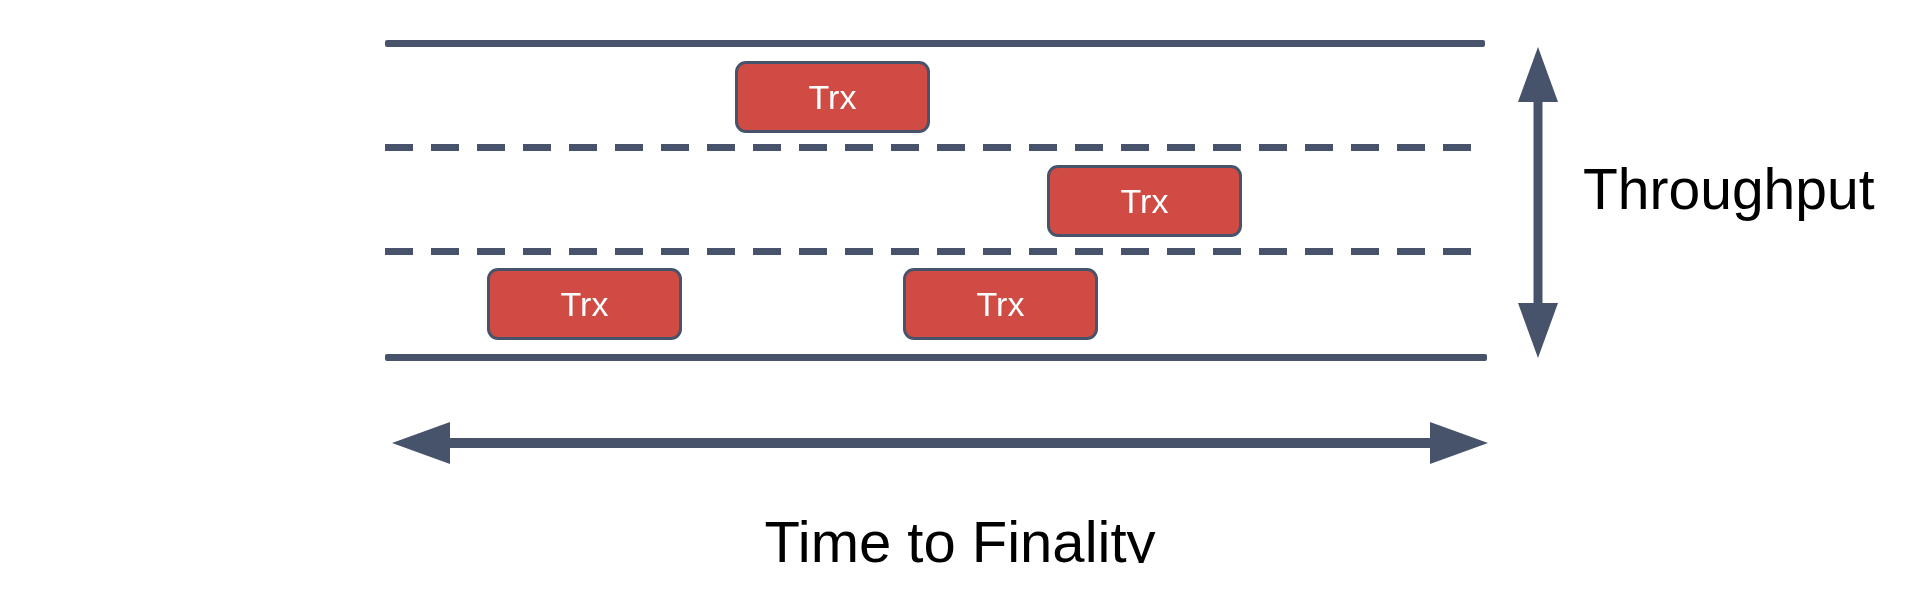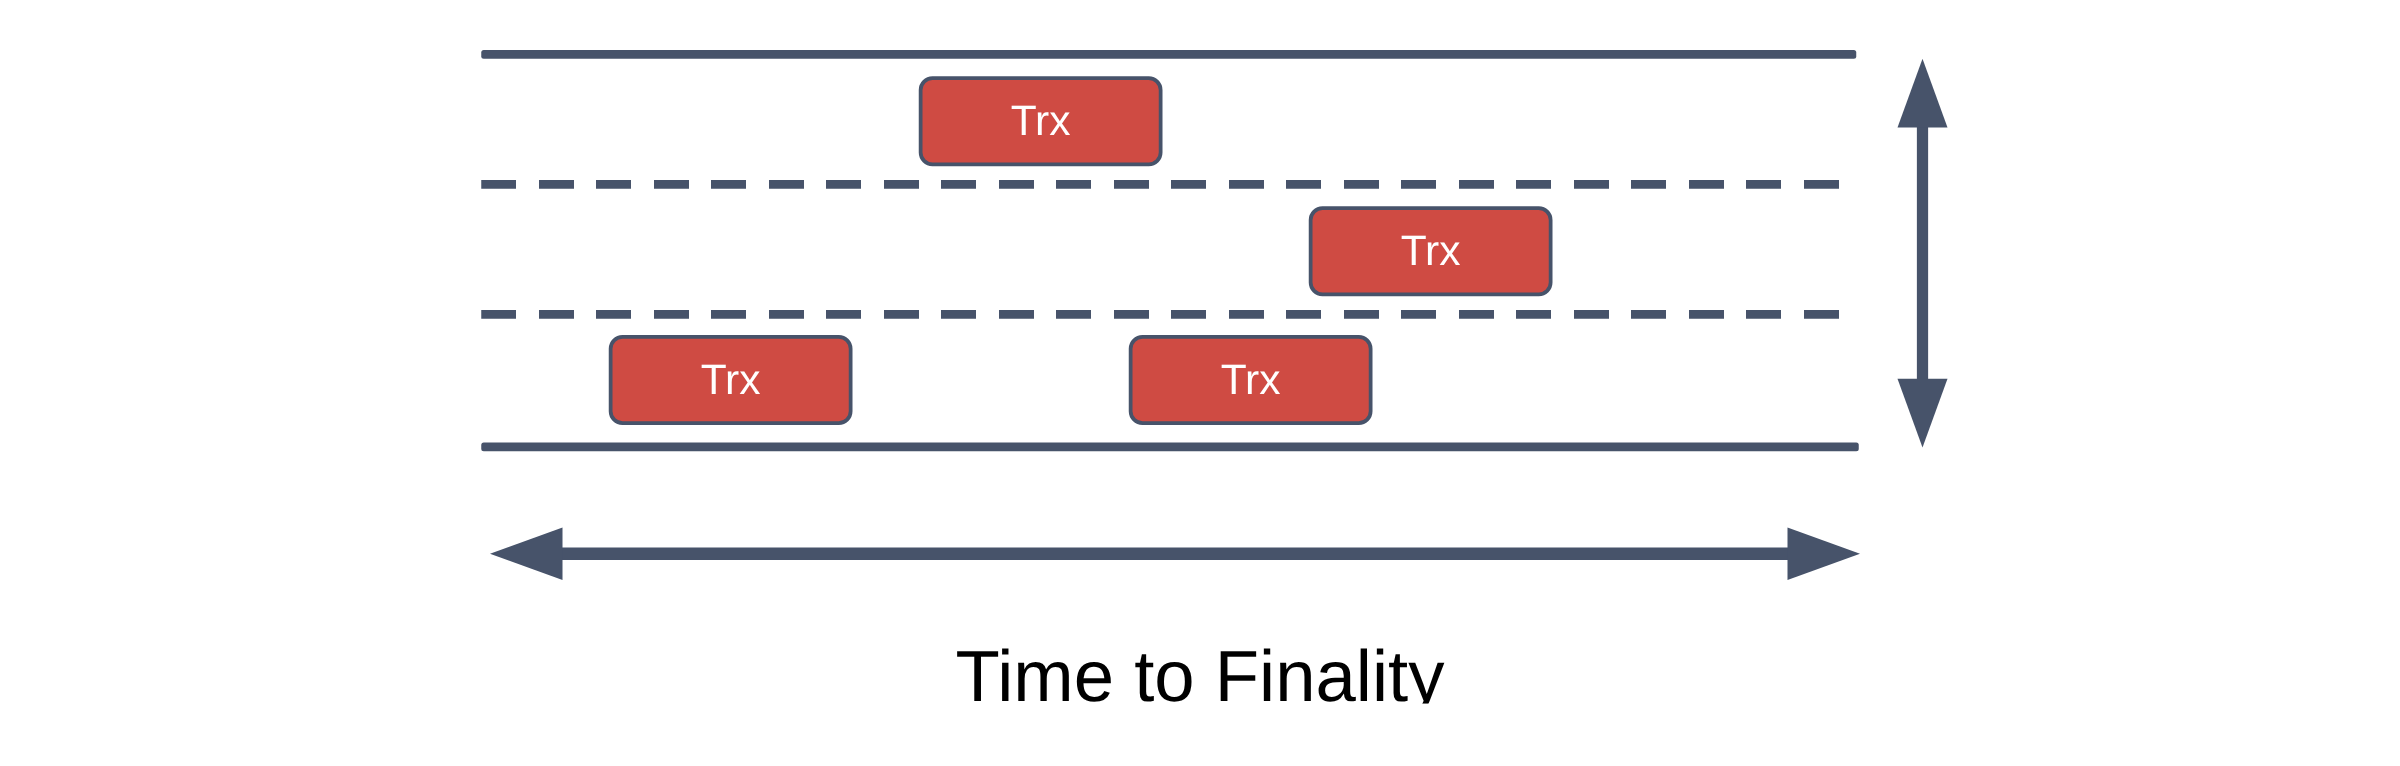--- a/index.html
+++ b/index.html
@@ -125,20 +125,21 @@
   <div class="trx trx-b">Trx</div>
   <div class="trx trx-c">Trx</div>
   <div class="trx trx-d">Trx</div>
 
   <svg class="v-arrow" viewBox="0 0 48 315" aria-hidden="true">
     <line x1="24" y1="50" x2="24" y2="265" stroke="currentColor" stroke-width="9"></line>
     <polygon points="24,2 4,57 44,57" fill="currentColor"></polygon>
     <polygon points="24,313 4,258 44,258" fill="currentColor"></polygon>
   </svg>
 
+  <div class="v-label">Throughput</div>
 
   <svg class="h-arrow" viewBox="0 0 1100 46" aria-hidden="true">
     <line x1="52" y1="23" x2="1048" y2="23" stroke="currentColor" stroke-width="10"></line>
     <polygon points="2,23 60,2 60,44" fill="currentColor"></polygon>
     <polygon points="1098,23 1040,2 1040,44" fill="currentColor"></polygon>
   </svg>
 
   <div class="h-label">Time to Finality</div>
 
 </div>

